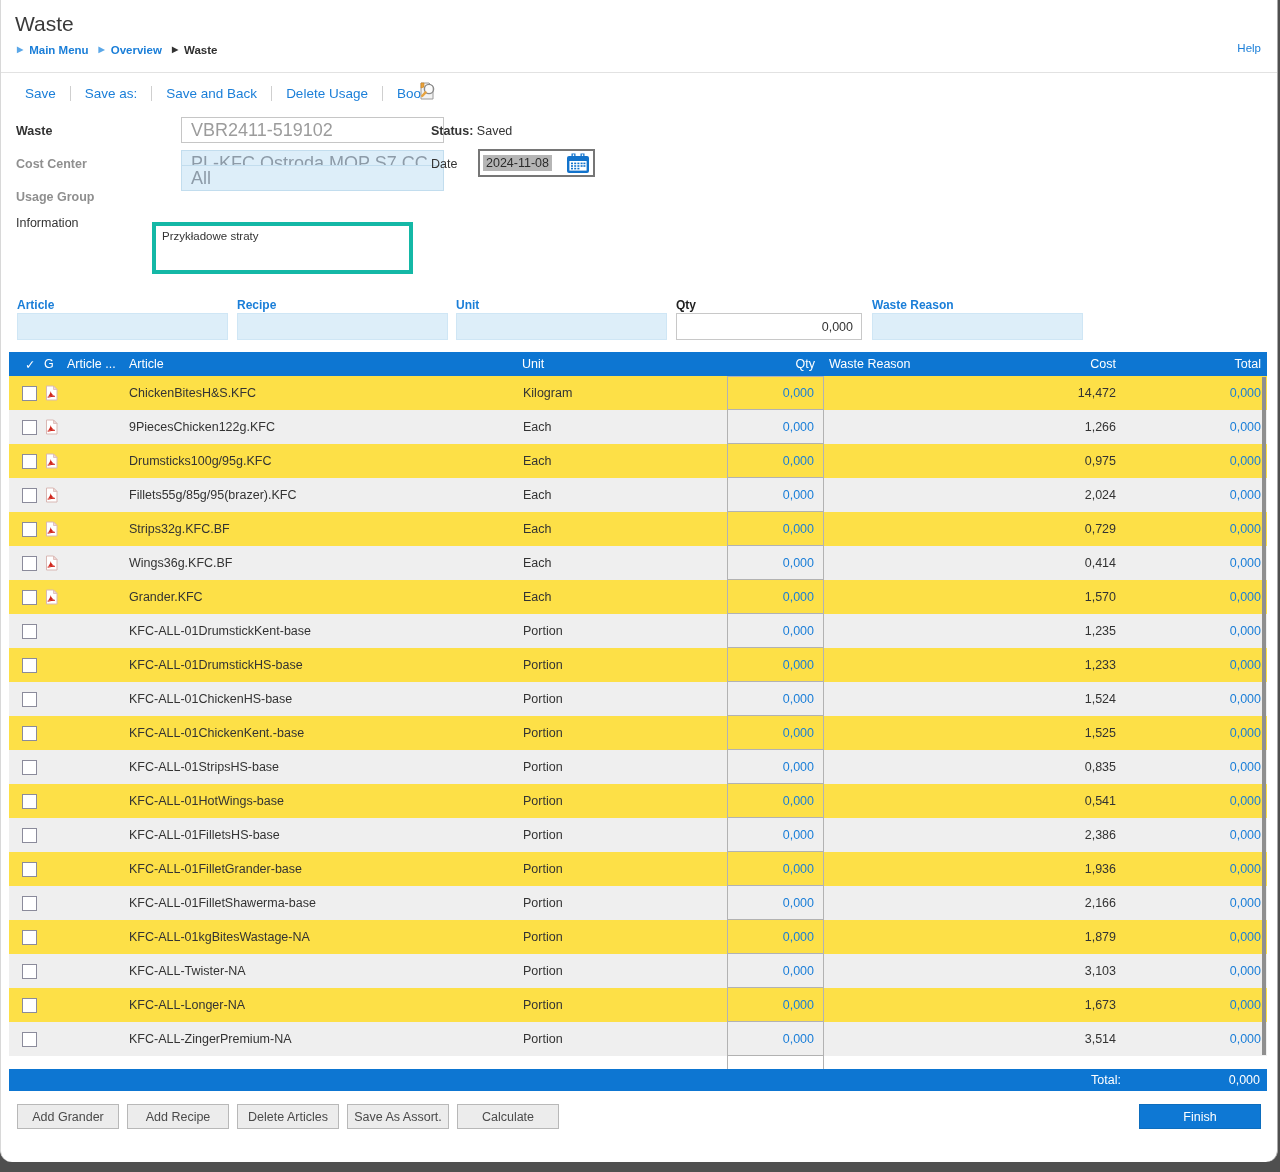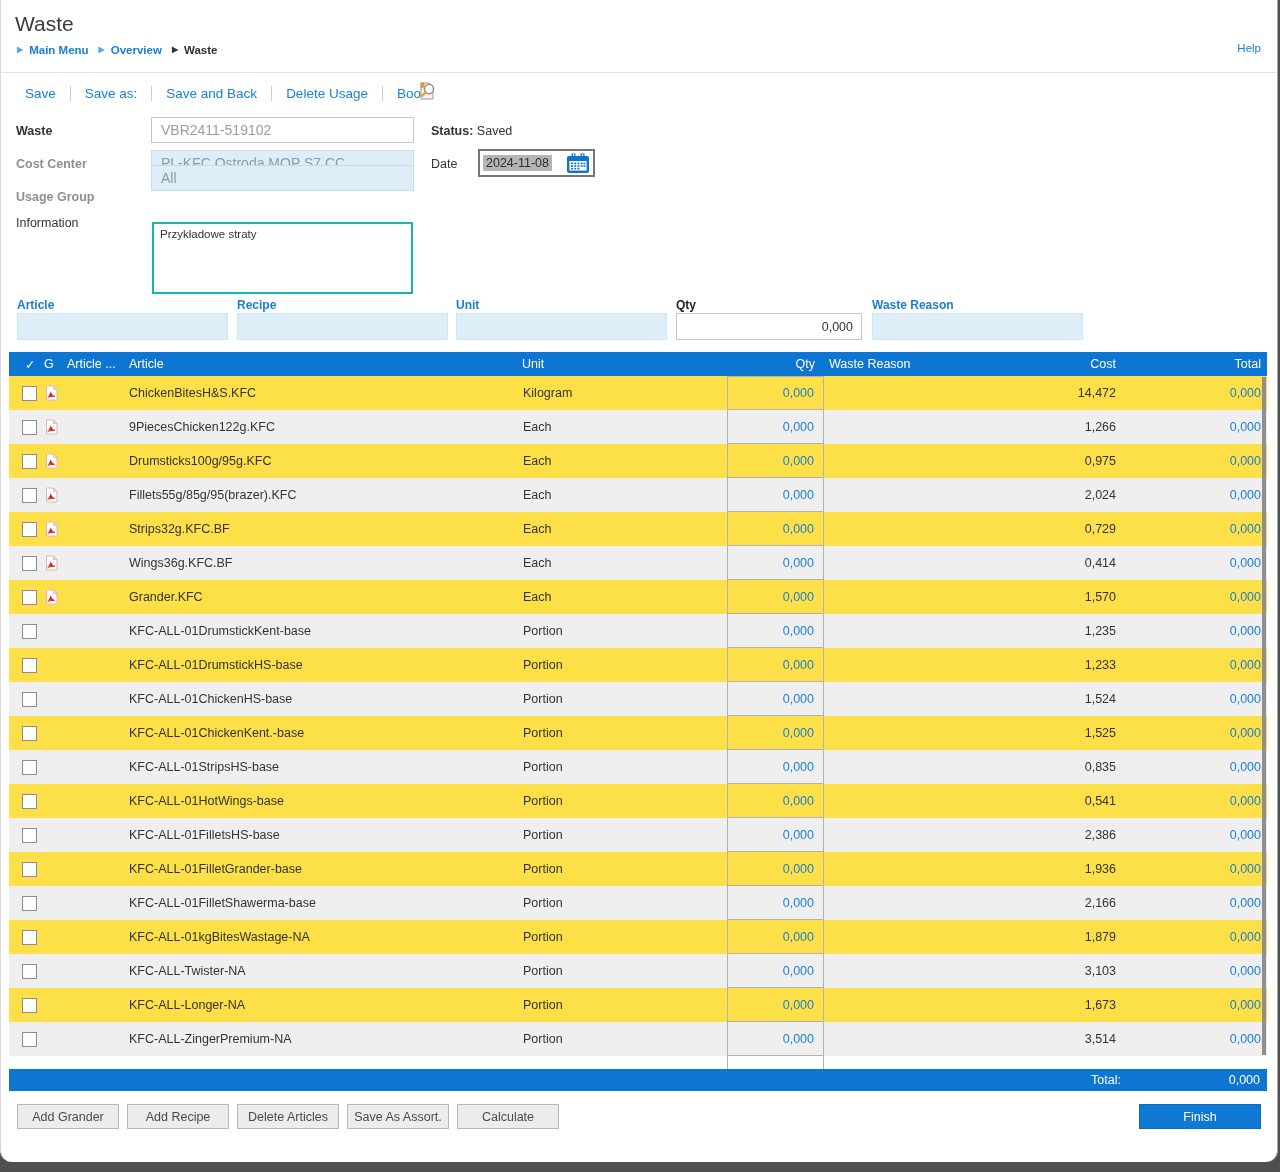--- a/index.html
+++ b/index.html
@@ -29,24 +29,24 @@
   .tb-item{display:flex;align-items:center;}
   .tb-link{color:#1a7ed8;text-decoration:none;cursor:pointer;padding:0 2px;}
   .tb-sep{width:1px;height:15px;background:#cfcfcf;margin:0 12px;}
   .tb-item:last-child .tb-sep{display:none;}
   .preview-btn{position:absolute;left:415px;top:80px;width:22px;height:22px;cursor:pointer;background:none;border:none;padding:0;}
   
   .flabel{position:absolute;font-size:12.5px;font-weight:bold;color:#333;}
   .flabel.dim{color:#8f8f8f;}
   .flabel.plain{font-weight:normal;color:#333;}
   .tinput{position:absolute;box-sizing:border-box;height:26px;border:1px solid #c6c6c6;background:#fff;
-          font-family:"Liberation Sans",sans-serif;font-size:14px;color:#9c9c9c;padding:0 9px;}
+          font-family:"Liberation Sans",sans-serif;font-size:18px;color:#9c9c9c;padding:0 9px;margin-left:30px;}
   .tinput.blue{background:#ddeef9;border-color:#c2ddee;color:#8d9ba8;}
-  .info-area{position:absolute;left:151px;top:222px;width:261px;height:72px;box-sizing:border-box;
-             border:2px solid #14b8a6;background:#fff;font-family:"Liberation Sans",sans-serif;
+  .info-area{position:absolute;left:151px;top:222px;width:261px;height:52px;box-sizing:border-box;
+             border:4px solid #14b8a6;background:#fff;font-family:"Liberation Sans",sans-serif;
              font-size:11.5px;color:#333;padding:4px 6px;resize:none;}
   .status-line{position:absolute;left:430px;top:124px;font-size:12.5px;color:#333;}
   .status-line b{font-weight:bold;}
   .date-box{position:absolute;left:477px;top:149px;width:117px;height:28px;box-sizing:border-box;
             border:2px solid #767676;background:#fff;display:flex;align-items:center;justify-content:space-between;
             padding:0 3px 0 3px;cursor:text;}
   .date-text{font-size:12.5px;color:#2c2c2c;background:#b5b5b5;padding:1px 3px;}
   
   .flt-label{position:absolute;top:298px;font-size:12px;font-weight:bold;color:#1a7ed8;}
   .flt-label.dark{color:#222;}

